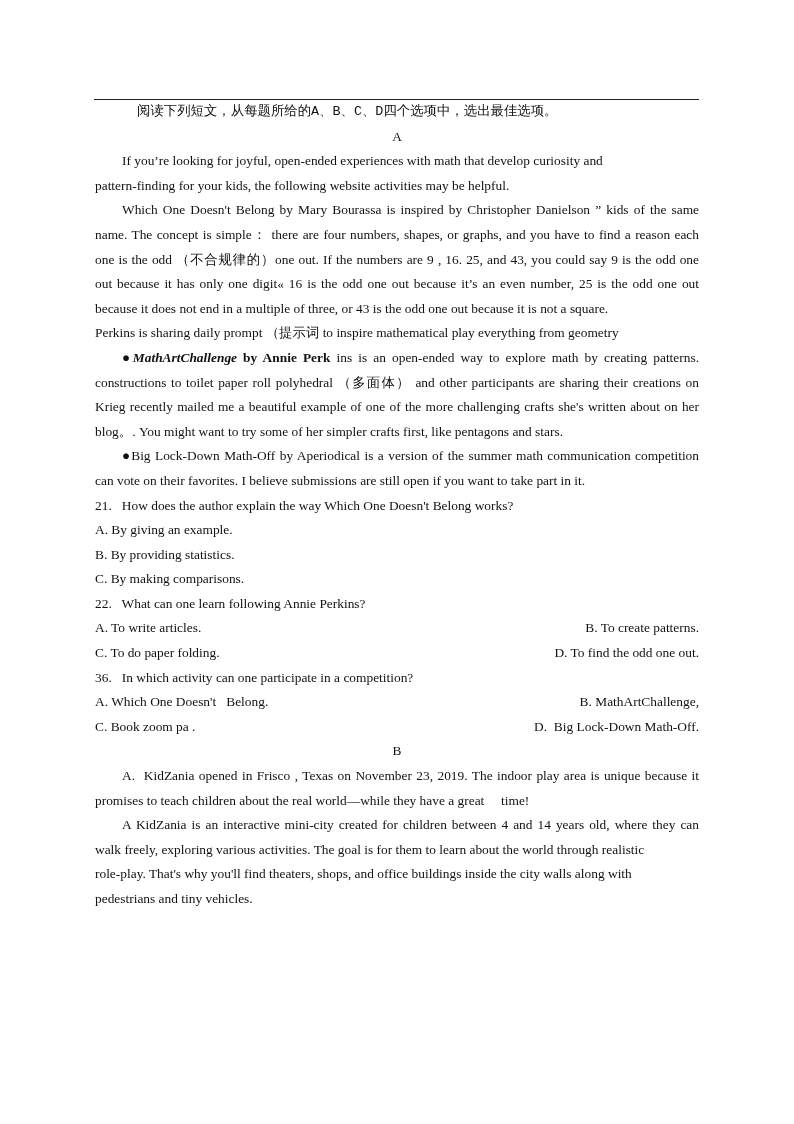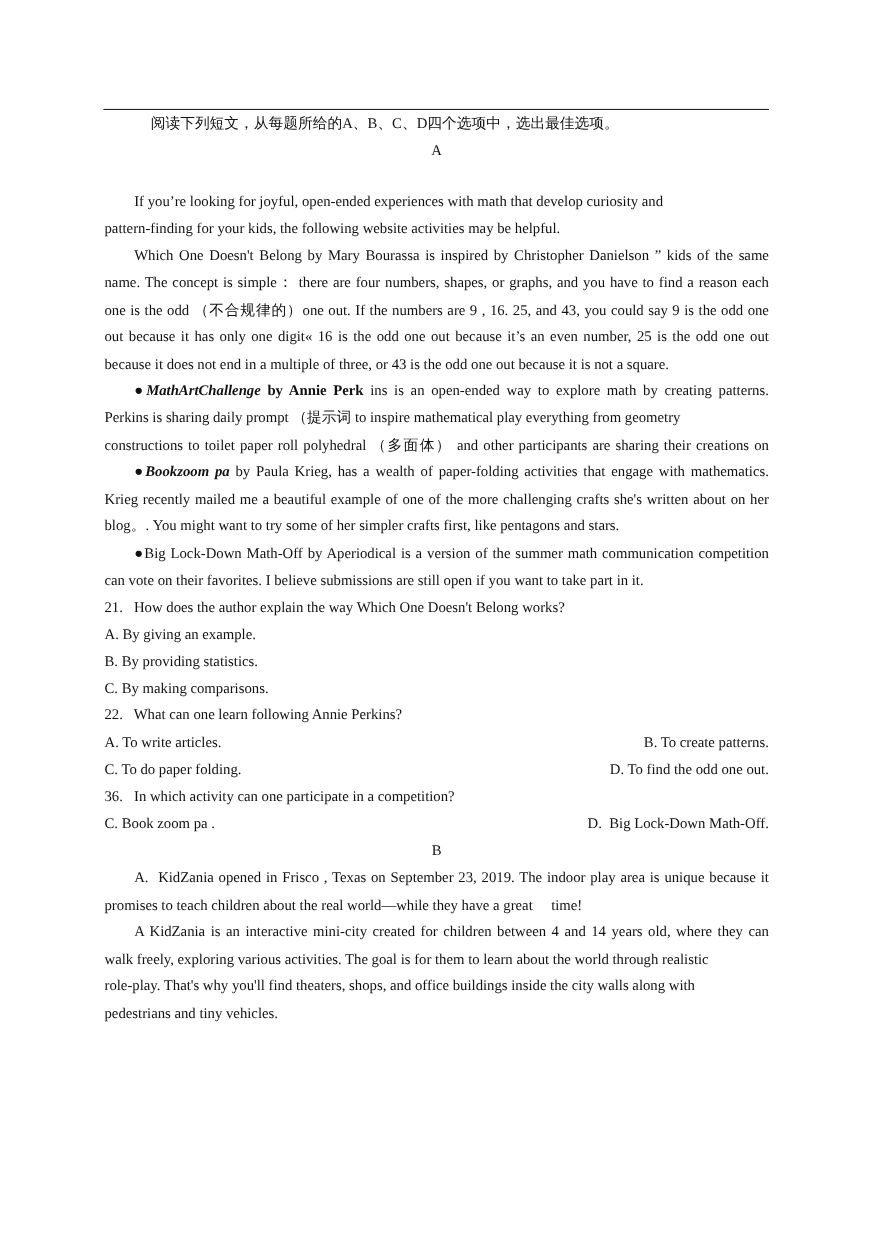--- a/index.html
+++ b/index.html
@@ -3,59 +3,58 @@
 <meta charset="utf-8">
 <style>
   html, body { margin: 0; padding: 0; background: #ffffff; }
   body { width: 794px; height: 1124px; position: relative; overflow: hidden;
          font-family: "Liberation Serif", "DejaVu Serif", serif; color: #111; }
   .rule { position: absolute; left: 94px; top: 99px; width: 605px; height: 0;
           border-top: 1.5px solid #222; }
   .page { position: absolute; left: 95px; top: 100px; width: 604px; font-size: 13.4px; }
   .ln { height: 24.6px; line-height: 24.6px; white-space: nowrap; overflow: visible; }
   .ind { padding-left: 27px; }
-  .ind2 { padding-left: 42px; }
+  .ind2 { padding-left: 42px; font-family: Liberation Mono, monospace; }
   .center { text-align: center; }
   .just { text-align: justify; text-align-last: justify; }
   .it { }
   .bd { font-weight: bold; }
   .bi { font-style: italic; font-weight: bold; }
   .opt-row { display: flex; justify-content: space-between; }
   .opt-row .col1 { width: 252px; }
 </style>
 </head>
 <body>
 
 <div class="rule"></div>
 
 <div class="page">
   <div class="ln ind2">阅读下列短文，从每题所给的A、B、C、D四个选项中，选出最佳选项。</div>
   <div class="ln center">A</div>
 
   <div>
-    <div class="ln ind just" style="text-align:left;text-align-last:left;margin-top:22px;">If you’re looking for joyful, open-ended experiences with math that develop curiosity and</div>
+    <div class="ln ind just" style="text-align:left;text-align-last:left;">If you’re looking for joyful, open-ended experiences with math that develop curiosity and</div>
     <div class="ln">pattern-finding for your kids, the following website activities may be helpful.</div>
   </div>
 
   <div>
     <div class="ln ind just"><span class="it">Which One Doesn't Belong</span><span> by Mary Bourassa is inspired by Christopher Danielson ” kids of the same</span></div>
     <div class="ln just">name. The concept is simple： there are four numbers, shapes, or graphs, and you have to find a reason each</div>
     <div class="ln just">one is the odd （不合规律的）one out. If the numbers are 9 , 16. 25, and 43, you could say 9 is the odd one</div>
     <div class="ln just">out because it has only one digit« 16 is the odd one out because it’s an even number, 25 is the odd one out</div>
     <div class="ln">because it does not end in a multiple of three, or 43 is the odd one out because it is not a square.</div>
   </div>
 
   <div>
+    <div class="ln">Perkins is sharing daily prompt （提示词 to inspire mathematical play everything from geometry</div>
     <div class="ln ind just"><span>●</span><span class="bi">MathArtChallenge</span><span class="bd"> by Annie Perk</span><span> ins is an open-ended way to explore math by creating patterns.</span></div>
-    <div class="ln">Perkins is sharing daily prompt （提示词 to inspire mathematical play everything from geometry</div>
     <div class="ln just">constructions to toilet paper roll polyhedral （多面体） and other participants are sharing their creations on</div>
   </div>
 
   <div>
-    <div class="ln ind just"><span>●</span><span class="bi">Bookzoom pa</span><span> by Paula Krieg, has a wealth of paper-folding activities that engage with mathematics.</span></div>
     <div class="ln just">Krieg recently mailed me a beautiful example of one of the more challenging crafts she's written about on her</div>
     <div class="ln">blog。. You might want to try some of her simpler crafts first, like pentagons and stars.</div>
   </div>
 
   <div>
     <div class="ln ind just"><span>●</span><span class="it">Big Lock-Down Math-Off</span><span> by Aperiodical is a version of the summer math communication competition</span></div>
     <div class="ln">can vote on their favorites. I believe submissions are still open if you want to take part in it.</div>
   </div>
 
   <div>
@@ -73,29 +72,33 @@
     </div>
     <div class="ln opt-row">
       <span class="col1">C. To do paper folding.</span>
       <span>D. To find the odd one out.</span>
     </div>
   </div>
 
   <div>
     <div class="ln"><span>36.</span>&nbsp;&nbsp; <span>In which activity can one participate in a competition?</span></div>
     <div class="ln opt-row">
+      <span class="col1"><span style="white-space:pre">A. </span><span class="it" style="white-space:pre">Which One Doesn't   Belong.</span></span>
+      <span><span style="white-space:pre">B. </span><span class="it">MathArtChallenge,</span></span>
+    </div>
+    <div class="ln opt-row">
       <span class="col1"><span style="white-space:pre">C. </span><span class="it">Book zoom pa .</span></span>
       <span><span style="white-space:pre">D.  </span><span class="it">Big Lock-Down Math-Off.</span></span>
     </div>
   </div>
 
   <div class="ln center">B</div>
 
   <div>
-    <div class="ln ind just" style="white-space:pre">A.  KidZania opened in Frisco , Texas on September 23, 2019. The indoor play area is unique because it</div>
+    <div class="ln ind just" style="white-space:pre">A.  KidZania opened in Frisco , Texas on November 23, 2019. The indoor play area is unique because it</div>
     <div class="ln" style="white-space:pre">promises to teach children about the real world—while they have a great     time!</div>
   </div>
 
   <div>
     <div class="ln ind just">A KidZania is an interactive mini-city created for children between 4 and 14 years old, where they can</div>
     <div class="ln">walk freely, exploring various activities. The goal is for them to learn about the world through realistic</div>
     <div class="ln">role-play. That's why you'll find theaters, shops, and office buildings inside the city walls along with</div>
     <div class="ln">pedestrians and tiny vehicles.</div>
   </div>
 </div>

